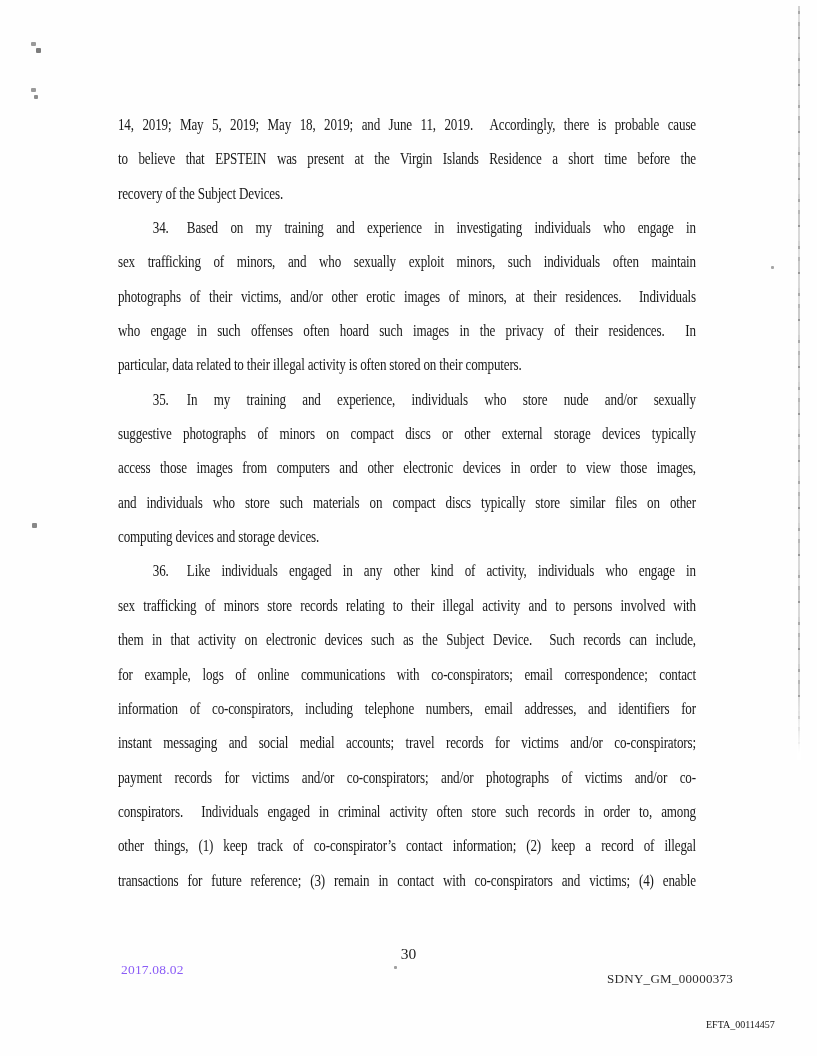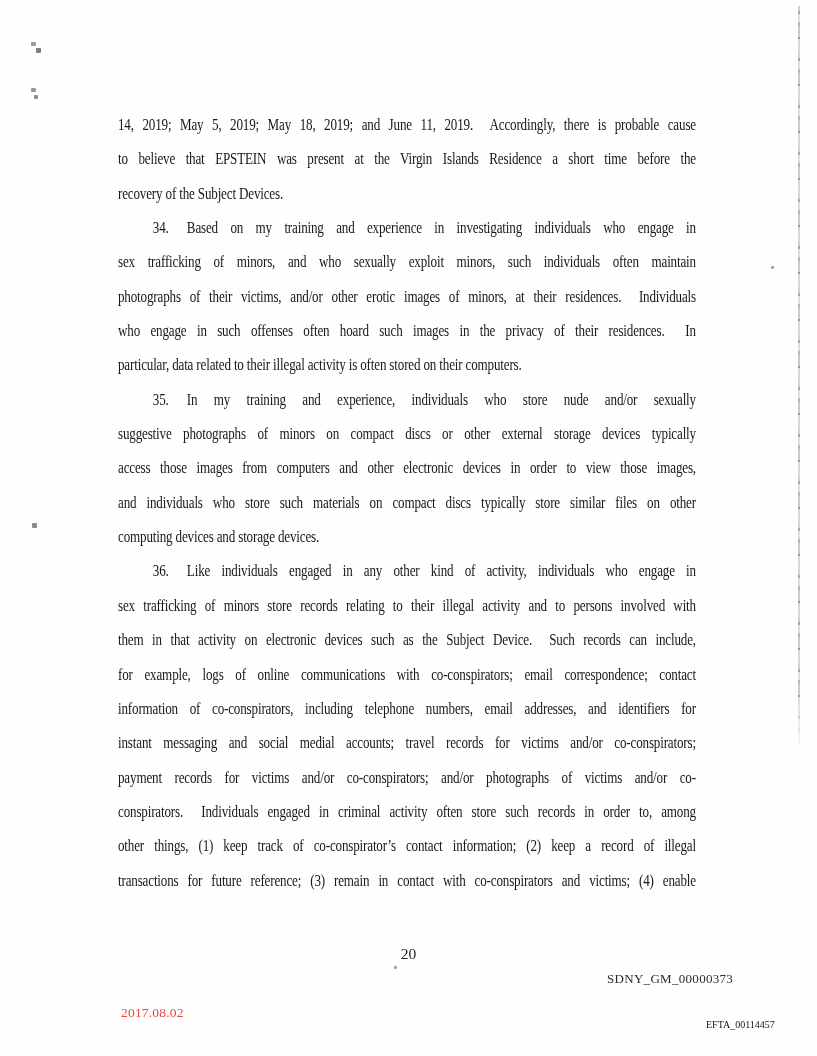--- a/index.html
+++ b/index.html
@@ -77,22 +77,21 @@
     transform: translateX(-50%);
     font-size: 15.5px;
     color: #1d1d1d;
   }
   .date-stamp {
     position: absolute;
     left: 121px;
     top: 962px;
     font-size: 13.5px;
     letter-spacing: 0.2px;
-    color: #ef4444;
-    margin-top: 43px;
+    color: #8b5cf6;
   }
   .confidential {
     position: absolute;
     top: 972px;
     left: 50%;
     transform: translateX(-50%);
     font-family: "Liberation Sans", sans-serif;
     font-size: 46px;
     font-weight: 400;
     letter-spacing: -3.5px;
@@ -150,18 +149,18 @@
       <div class="line fill">them in that activity on electronic devices such as the Subject Device.&nbsp; Such records can include,</div>
       <div class="line fill">for example, logs of online communications with co-conspirators; email correspondence; contact</div>
       <div class="line fill">information of co-conspirators, including telephone numbers, email addresses, and identifiers for</div>
       <div class="line fill">instant messaging and social medial accounts; travel records for victims and/or co-conspirators;</div>
       <div class="line fill">payment records for victims and/or co-conspirators; and/or photographs of victims and/or co-</div>
       <div class="line fill">conspirators.&nbsp; Individuals engaged in criminal activity often store such records in order to, among</div>
       <div class="line fill">other things, (1) keep track of co-conspirator’s contact information; (2) keep a record of illegal</div>
       <div class="line fill">transactions for future reference; (3) remain in contact with co-conspirators and victims; (4) enable</div>
     </div>
 
-  <div class="page-number">20</div>
+  <div class="page-number">30</div>
   <div class="date-stamp">2017.08.02</div>
   <div class="bates-sdny">SDNY_GM_00000373</div>
   <div class="bates-efta">EFTA_00114457</div>
 
 </div>
 
 </body></html>

